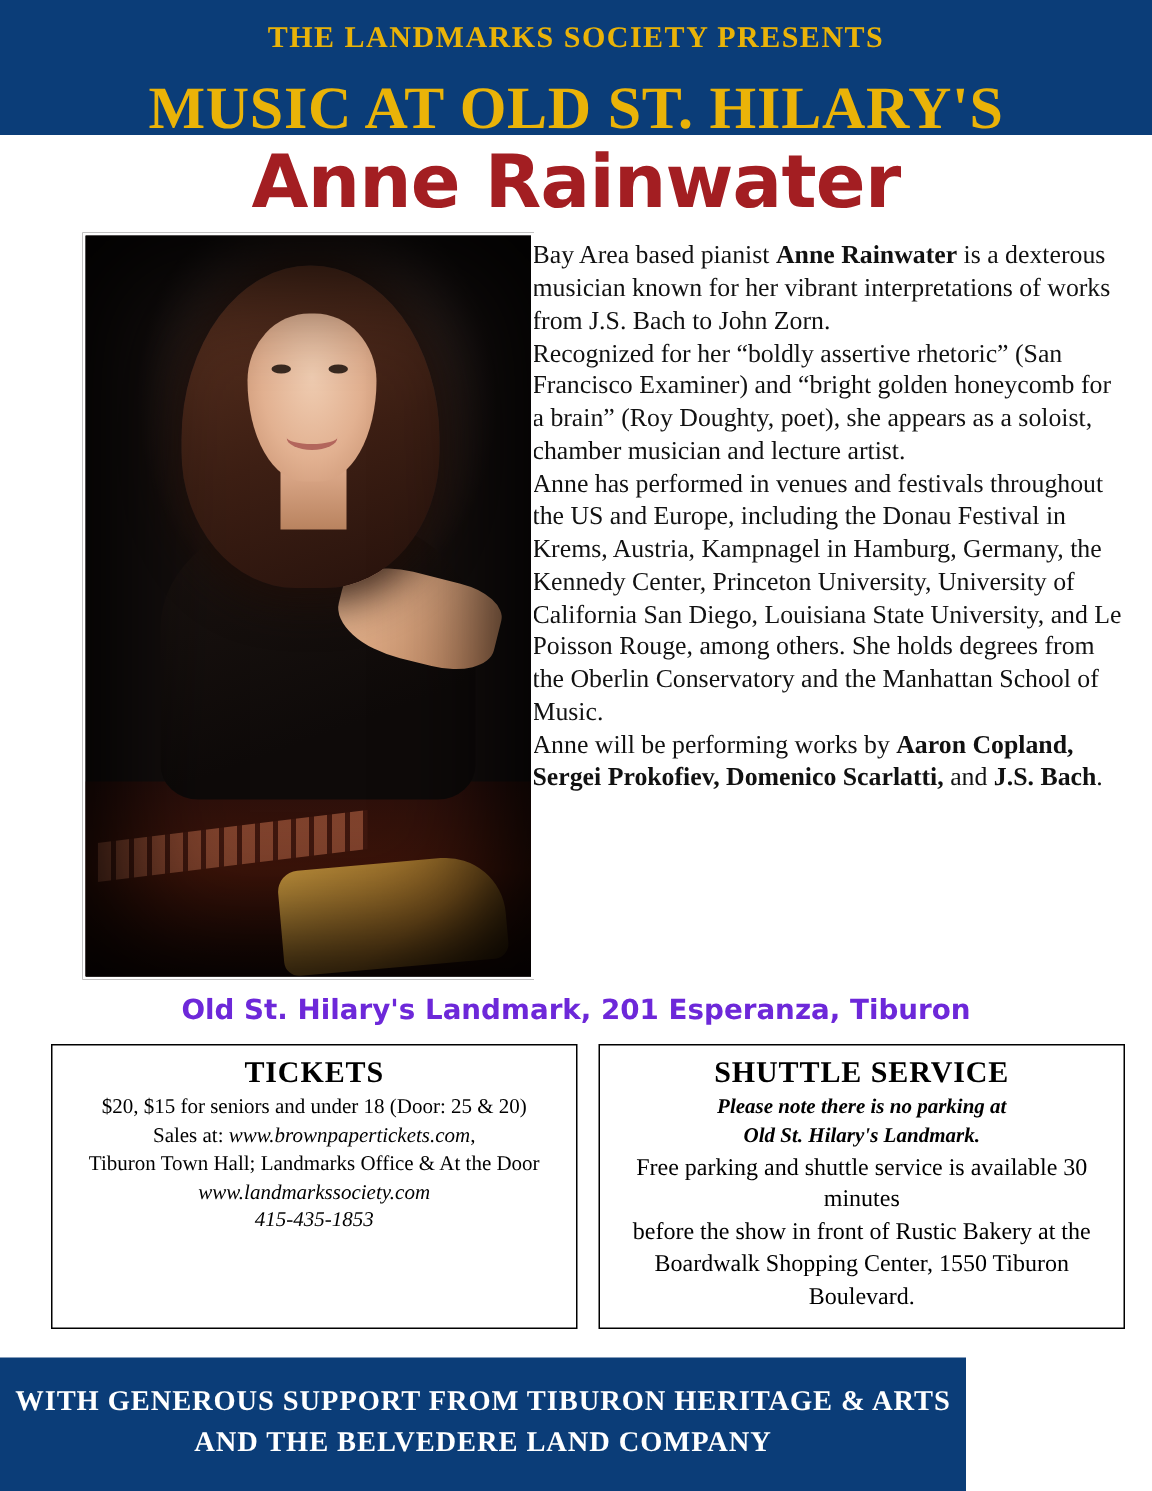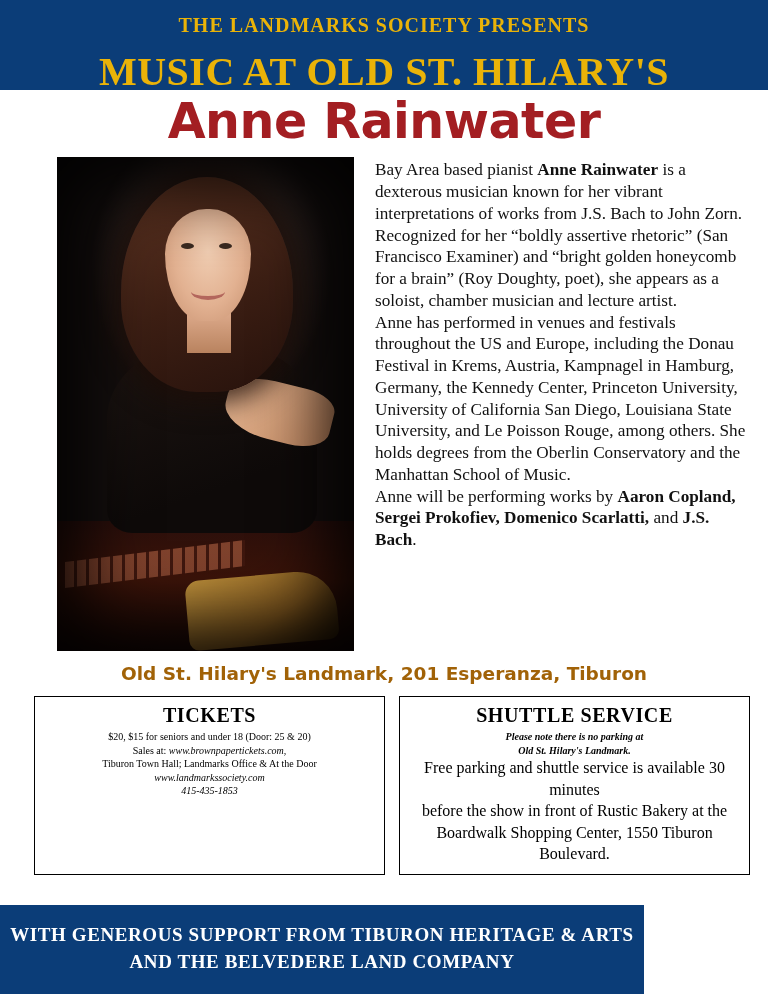--- a/index.html
+++ b/index.html
@@ -167,21 +167,20 @@
     transform: rotate(-5deg);
     opacity: .95;
   }
   .ph-vign {
     position: absolute; inset: 0;
     box-shadow: inset 0 0 70px 26px rgba(0,0,0,0.9);
   }
 
   .bio {
     flex: 1;
-    padding-left: 20px;
     padding-top: 8px;
     font-family: "Liberation Serif", serif;
     font-size: 17.2px;
     line-height: 1.265;
     color: #111111;
     text-align: left;
   }
   .bio p { margin: 0; }
   .bio b { font-weight: bold; }
 
@@ -194,21 +193,21 @@
     font-family: "DejaVu Sans", sans-serif;
     font-size: 30px;
     font-weight: bold;
     color: #a31e22;
     letter-spacing: -0.2px;
   }
   .event-venue {
     font-family: "DejaVu Sans", sans-serif;
     font-size: 18.5px;
     font-weight: bold;
-    color: #a16207;
+    color: #6d28d9;
     margin-top: 6px;
   }
 
   
   .boxes {
     display: flex;
     gap: 14px;
     padding: 12px 18px 0 34px;
     box-sizing: border-box;
   }
@@ -221,21 +220,21 @@
   }
   .box-title {
     font-family: "Liberation Serif", serif;
     font-size: 20px;
     font-weight: bold;
     letter-spacing: 0.6px;
     margin-bottom: 3px;
   }
   .box-line {
     font-family: "Liberation Serif", serif;
-    font-size: 10px;
+    font-size: 14px;
     line-height: 1.34;
   }
   .box-line.italic { font-style: italic; }
   .box-line.bold { font-weight: bold; }
   .box-line.small { font-size: 16px; }
   .box-line i { font-style: italic; }
 
   
   .bottom-banner {
     position: absolute;

